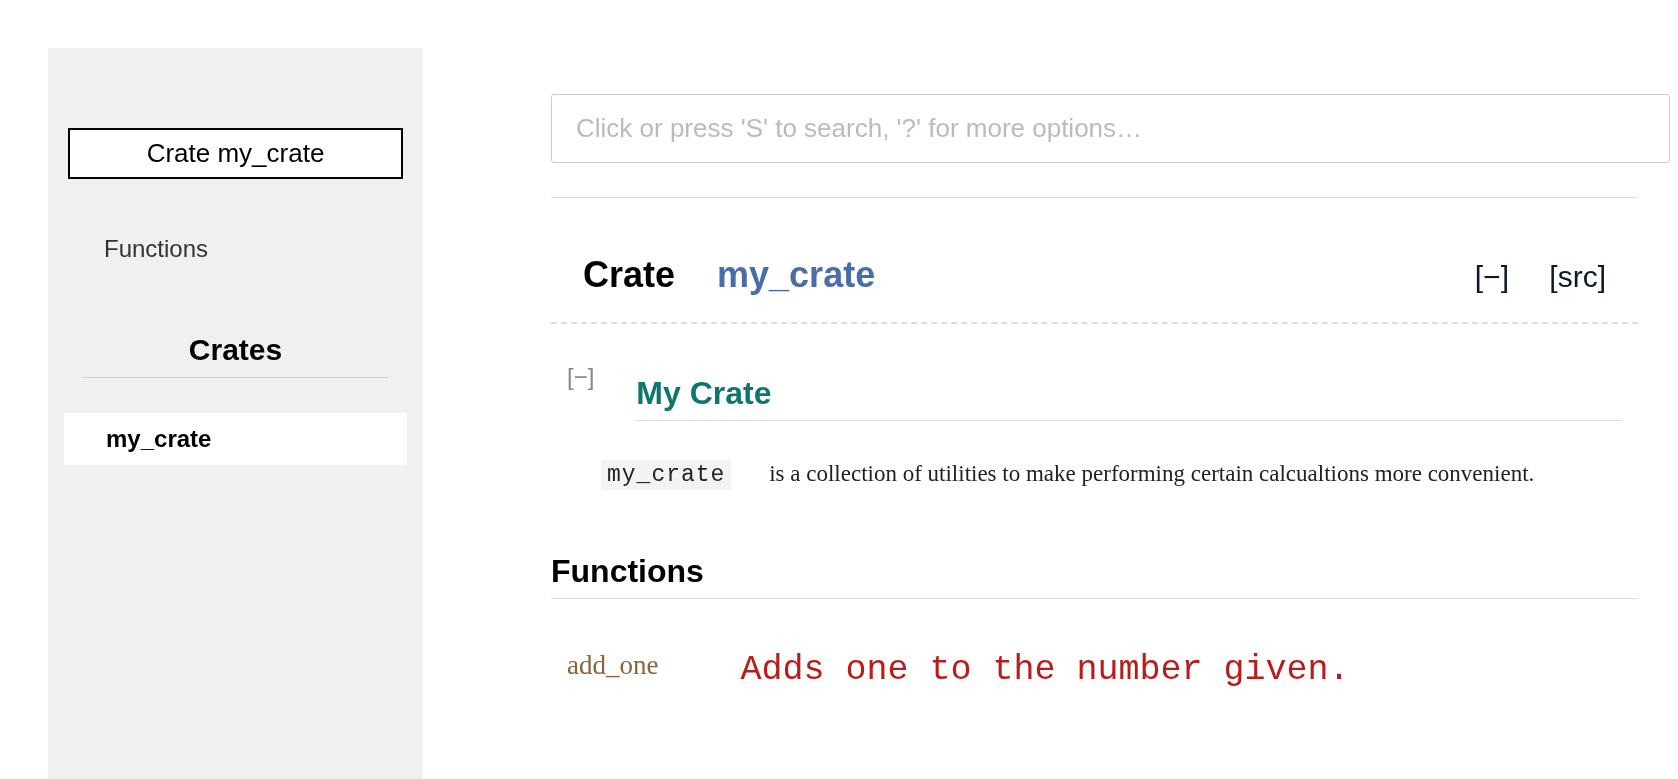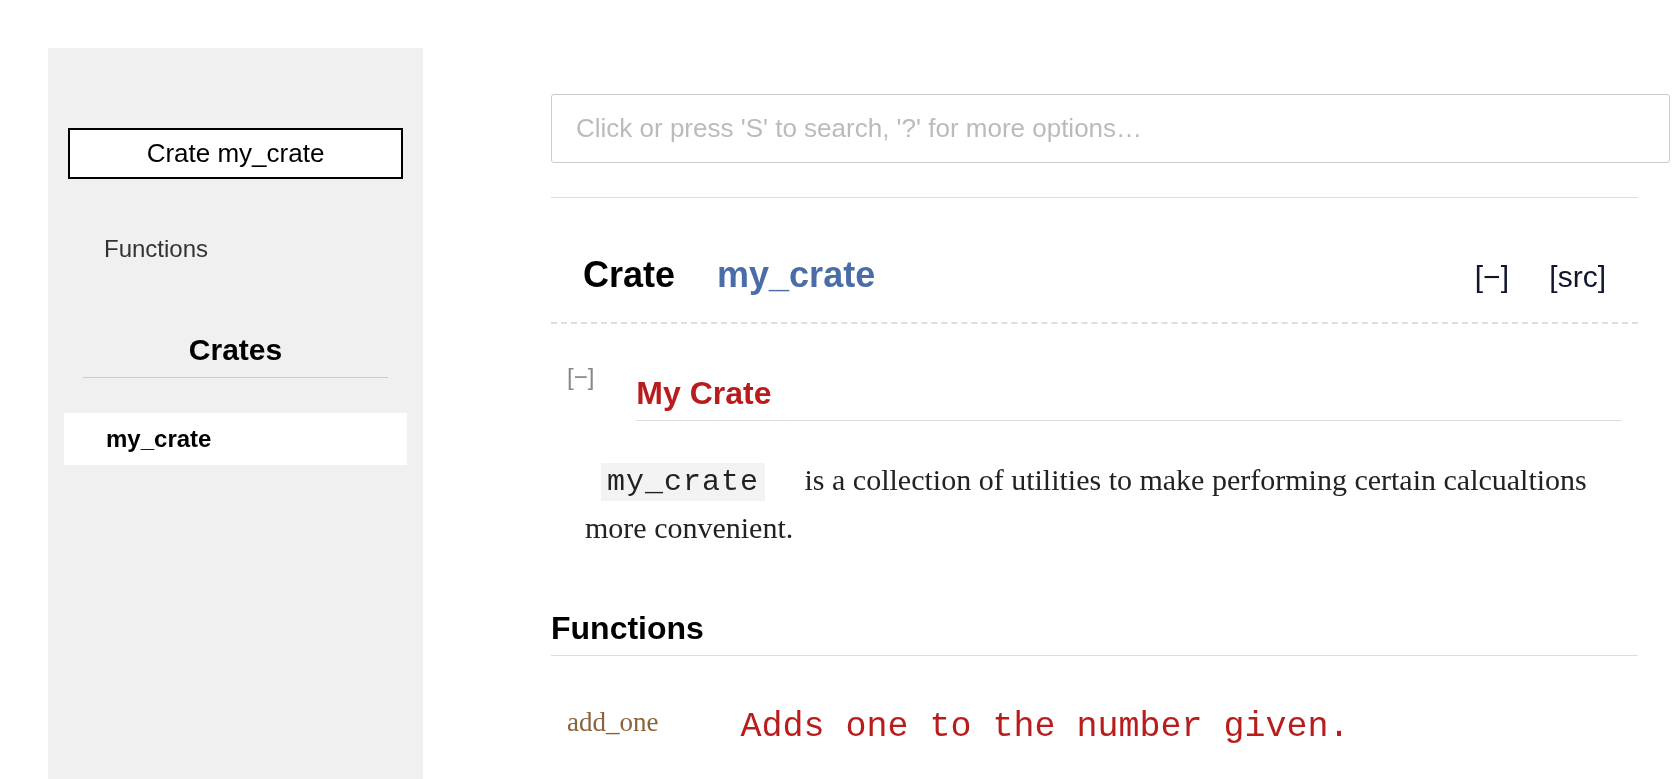--- a/index.html
+++ b/index.html
@@ -122,33 +122,33 @@
     }
     
     .collapse-toggle {
       font-size: 24px;
       color: #888;
       cursor: pointer;
       margin-top: 4px;
     }
     
     .doc-heading {
-      color: #b91c1c;
+      color: #0f766e;
       font-size: 32px;
       font-weight: bold;
       border-bottom: 1px solid #ddd;
       padding-bottom: 8px;
       flex: 1;
     }
     
     .doc-body {
       margin-left: 50px;
       margin-top: 20px;
       font-family: Georgia, "Times New Roman", serif;
-      font-size: 30px;
+      font-size: 23px;
       line-height: 1.5;
       color: #222;
     }
     
     .doc-body code {
       background: #f3f3f3;
       font-family: "Courier New", monospace;
       padding: 2px 6px;
       letter-spacing: 1px;
     }

